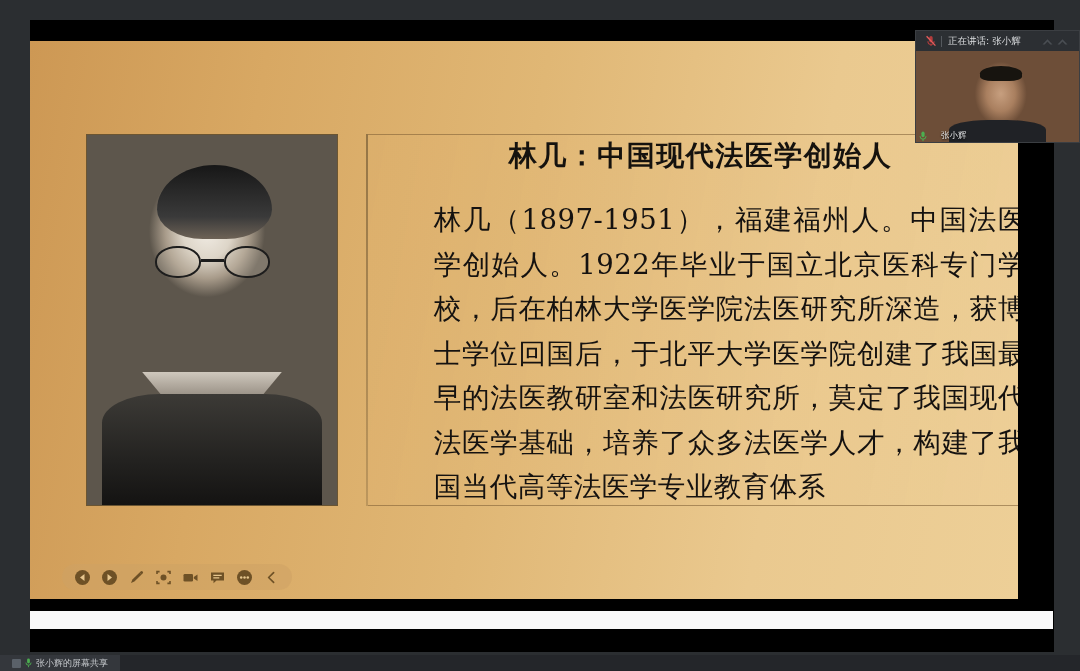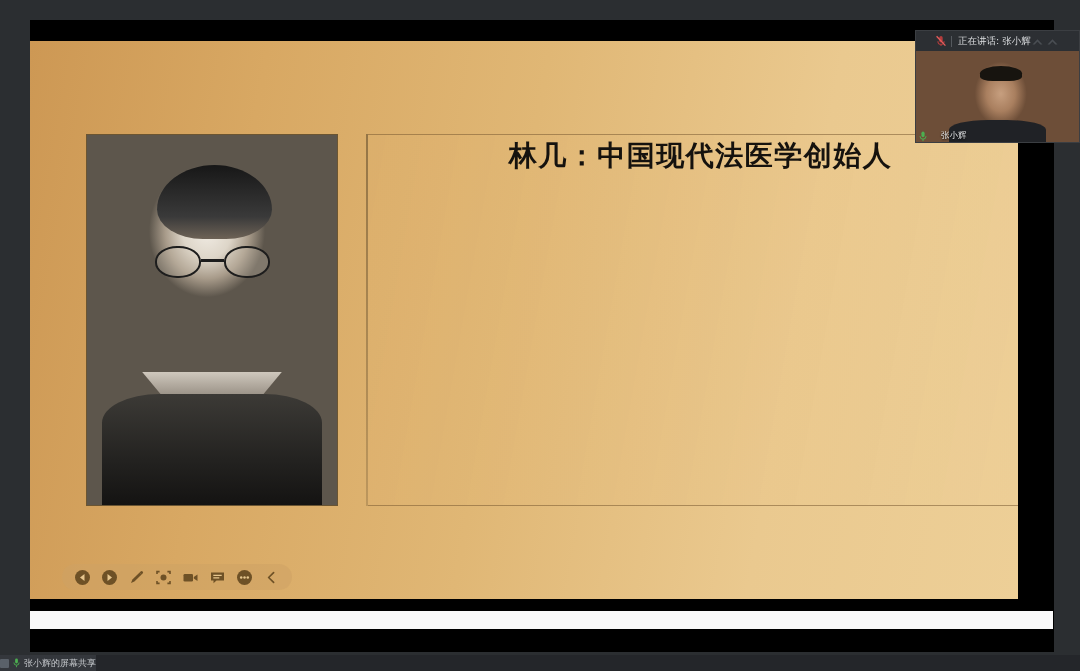--- a/index.html
+++ b/index.html
@@ -65,21 +65,21 @@
     display:flex; align-items:center; gap:10px; padding:0 12px;
     background:rgba(205,163,100,.55); border-radius:14px; }
   .tb-btn{ width:17px; height:17px; display:flex; align-items:center; justify-content:center;
     color:#6e5126; cursor:pointer; }
   .tb-btn svg{ display:block; }
 
   
   #video-panel{ position:absolute; left:915px; top:30px; width:165px; height:113px;
     background:#17181a; border:1px solid #3b3e42; overflow:hidden; }
   #video-header{ position:absolute; left:0; top:0; width:100%; height:20px;
-    background:#2c2f33; display:flex; align-items:center; padding:0 18px; }
+    background:#2c2f33; display:flex; align-items:center; padding:0 8px; }
   .mic-muted{ width:14px; height:14px; flex:0 0 auto; position:relative; }
   .vh-sep{ width:1px; height:11px; background:#55595e; margin:0 6px 0 3px; }
   .vh-text{ font-size:9.5px; color:#dcdee0; white-space:nowrap;
     font-family:"DejaVu Sans","Liberation Sans",sans-serif; }
   .vh-chevrons{ margin-left:auto; display:flex; gap:2px; padding-right:2px; }
   #video-feed{ position:absolute; left:0; top:20px; width:100%; height:93px;
     background:
       radial-gradient(ellipse 26px 32px at 52% 46%, #c79f7f 0%, #a97f5f 55%, #6d4e38 100%),
       radial-gradient(ellipse 60px 44px at 52% 105%, #2a2c30 0%, #1a1c1f 70%),
       linear-gradient(180deg,#121315 0%,#1b1d20 55%,#0e0f11 100%); }
@@ -92,21 +92,21 @@
   .vf-name{ font-size:8.5px; color:#e8eaec;
     font-family:"DejaVu Sans","Liberation Sans",sans-serif; text-shadow:0 1px 2px #000; }
 
   
   .white-strip{ position:absolute; left:30px; top:611px; width:1023px; height:18px; background:#fafafa; }
   .black-strip{ position:absolute; left:30px; top:629px; width:1023px; height:23px; background:#000; }
 
   
   #taskbar{ position:absolute; left:0; bottom:0; width:1080px; height:16px;
     background:#24262a; display:flex; align-items:center; }
-  .tb-item{ display:flex; align-items:center; gap:4px; height:16px; padding:0 0;
+  .tb-item{ display:flex; align-items:center; gap:4px; height:16px; padding:0 12px;
     background:#34373c; }
   .tb-sq{ width:9px; height:9px; background:#5a6169; border-radius:1px; }
   .tb-mic{ width:7px; height:10px; }
   .tb-label{ font-size:9px; color:#c8cbcf; white-space:nowrap;
     font-family:"DejaVu Sans","Liberation Sans",sans-serif; }
 </style>
 </head>
 <body>
 
 <div id="screen">
@@ -126,20 +126,23 @@
         <div class="collar"></div>
         <div class="torso"></div>
       </div>
     </div>
 
     <div class="col-divider"></div>
     <div class="text-panel"></div>
 
     <div class="slide-title">林几：中国现代法医学创始人</div>
 
+    <div class="slide-body">
+      <p class="indent">林几（1897-1951），福建福州人。中国法医学创始人。1922年毕业于国立北京医科专门学校，后在柏林大学医学院法医研究所深造，获博士学位回国后，于北平大学医学院创建了我国最早的法医教研室和法医研究所，莫定了我国现代法医学基础，培养了众多法医学人才，构建了我国当代高等法医学专业教育体系</p>
+    </div>
 
     <div id="ppt-toolbar">
 
       <div class="tb-btn">
         <svg width="17" height="17" viewBox="0 0 17 17">
           <circle cx="8.5" cy="8.5" r="7.5" fill="#6e5126"></circle>
           <path d="M10.5 5 L6 8.5 L10.5 12 Z" fill="#e6c68e"></path>
         </svg>
       </div>
 

